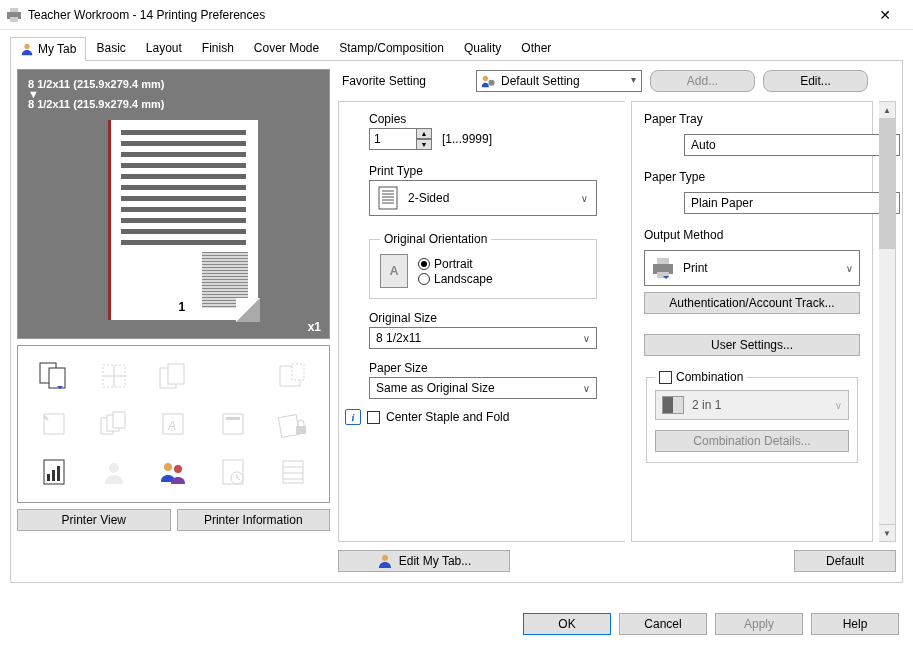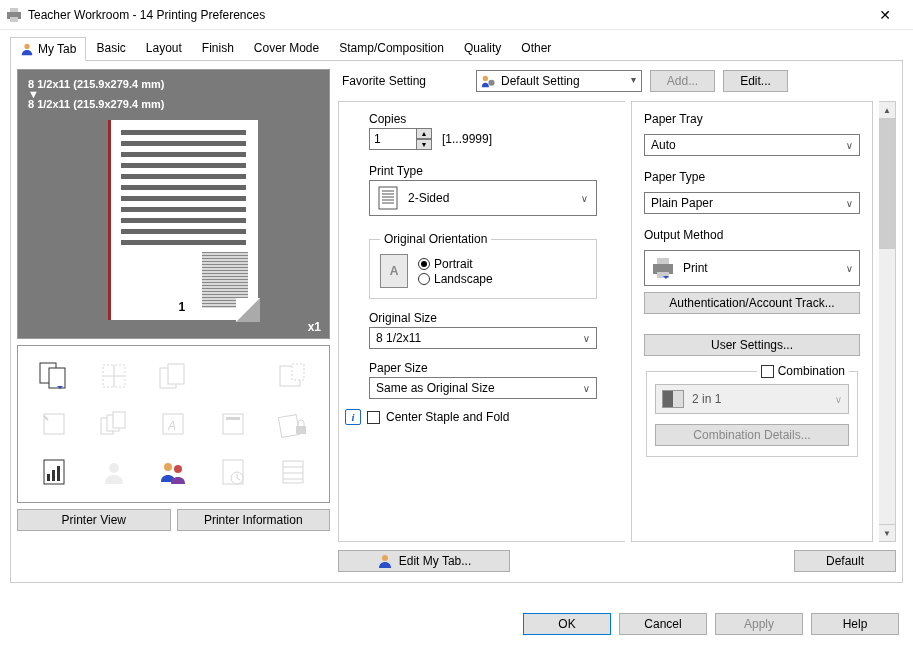--- a/index.html
+++ b/index.html
@@ -43,21 +43,21 @@
   .btn.primary { border-color:#0078d7; }
 
   
   .right-col { flex:1; display:flex; flex-direction:column; }
   .fav-row { display:flex; align-items:center; gap:8px; height:24px; margin-bottom:8px; padding-left:4px;}
   .fav-row label { width:126px; }
   .select, select { height:22px; border:1px solid #7a7a7a; background:#fff; padding:0 4px; }
   .fav-select { width:166px; display:flex; align-items:center; position:relative;}
   .fav-select .sel-icon{ width:14px;height:14px;margin-right:6px;}
   .fav-select::after{ content:"▾"; position:absolute; right:5px; top:3px; color:#555; font-size:10px;}
-  .fav-btn { width:65px; }
+  .fav-btn { width:105px;border-radius:8px; }
 
   .settings-area { display:flex; gap:6px; flex:1; }
   .settings-left { flex:1; border:1px solid #ccc; border-right:none; padding:10px 12px 8px 30px; position:relative;}
   .settings-right { width:242px; border:1px solid #ccc; border-left:1px solid #ccc; padding:10px 12px 8px 12px; display:flex; flex-direction:column; gap:6px;}
   .scrollbar { width:17px; border:1px solid #ccc; border-left:none; background:#efefef; position:relative;}
   .scrollbar .sbtn{ height:17px; border-bottom:1px solid #ccc; display:flex;align-items:center;justify-content:center;font-size:8px;color:#555;}
   .scrollbar .sbtn.b{position:absolute;bottom:0;left:0;right:0;border-top:1px solid #ccc;border-bottom:none;}
   .scrollbar .thumb{ position:absolute; top:17px; left:0; right:0; height:130px; background:#cdcdcd;}
 
   .field-label { margin-bottom:2px; }
@@ -74,32 +74,32 @@
   fieldset.orientation { border:1px solid #ccc; margin:16px 16px 12px 0; padding:8px 10px 10px 10px; width:228px;}
   fieldset.orientation legend{ padding:0 4px;}
   .orient-row{ display:flex; align-items:center; gap:10px; }
   .orient-row .page-icon{ width:28px;height:34px;border:1px solid #888; display:flex;align-items:center;justify-content:center;font-weight:bold;color:#888;background:#e9e9e9;}
   .radio { display:flex; align-items:center; gap:4px; margin:1px 0;}
   .radio .dot{ width:12px;height:12px;border:1px solid #333;border-radius:50%;display:inline-flex;align-items:center;justify-content:center;}
   .radio.checked .dot::after{content:"";width:6px;height:6px;background:#000;border-radius:50%;}
 
   .sel-full { width:228px; height:22px; position:relative; display:flex; align-items:center; padding:0 6px;}
   .sel-full::after{ content:"∨"; position:absolute; right:6px; font-size:10px; color:#555;}
-  .sel-full.r{ width:100%; }
+  .sel-full.r{ width:100%;margin-left:40px; }
 
   .info-row{ display:flex; align-items:center; gap:6px; margin-top:10px;}
   .info-row .info-icon{ width:16px;height:16px;border:1px solid #1b66c9;border-radius:2px;color:#1b66c9;display:flex;align-items:center;justify-content:center;font-style:italic;font-weight:bold;font-family:Georgia,serif;font-size:11px;}
   .chk{ width:13px;height:13px;border:1px solid #333; background:#fff;}
 
   .out-method{ height:36px; display:flex; align-items:center; gap:8px; padding:0 6px; position:relative;}
   .out-method::after{ content:"∨"; position:absolute; right:6px; font-size:10px; color:#555;}
   .out-method .om-icon{ width:24px;height:24px; }
 
   .grp-btn{ width:100%; }
-  fieldset.combination{ border:1px solid #ccc; padding:6px 8px 10px 8px; margin-top:2px;text-align:right;}
+  fieldset.combination{ border:1px solid #ccc; padding:6px 8px 10px 8px; margin-top:8px;}
   fieldset.combination legend{ display:flex; align-items:center; gap:4px; padding:0 4px;}
   .combo-sel{ height:30px; background:#efefef; border:1px solid #bdbdbd; display:flex;align-items:center; gap:8px; padding:0 6px; color:#555; position:relative;}
   .combo-sel::after{ content:"∨"; position:absolute; right:6px; font-size:10px; color:#aaa;}
   .combo-icon{ width:22px;height:18px;border:1px solid #999;background:linear-gradient(90deg,#666 0 48%,#ddd 52% 100%);}
 
   .bottom-row{ display:flex; align-items:center; margin-top:8px; gap:8px;}
   .bottom-row .edit-btn{ width:172px; display:flex; align-items:center; justify-content:center; gap:6px;}
   .bottom-row .spacer{ flex:1; }
   .bottom-row .def-btn{ width:102px; }
 

